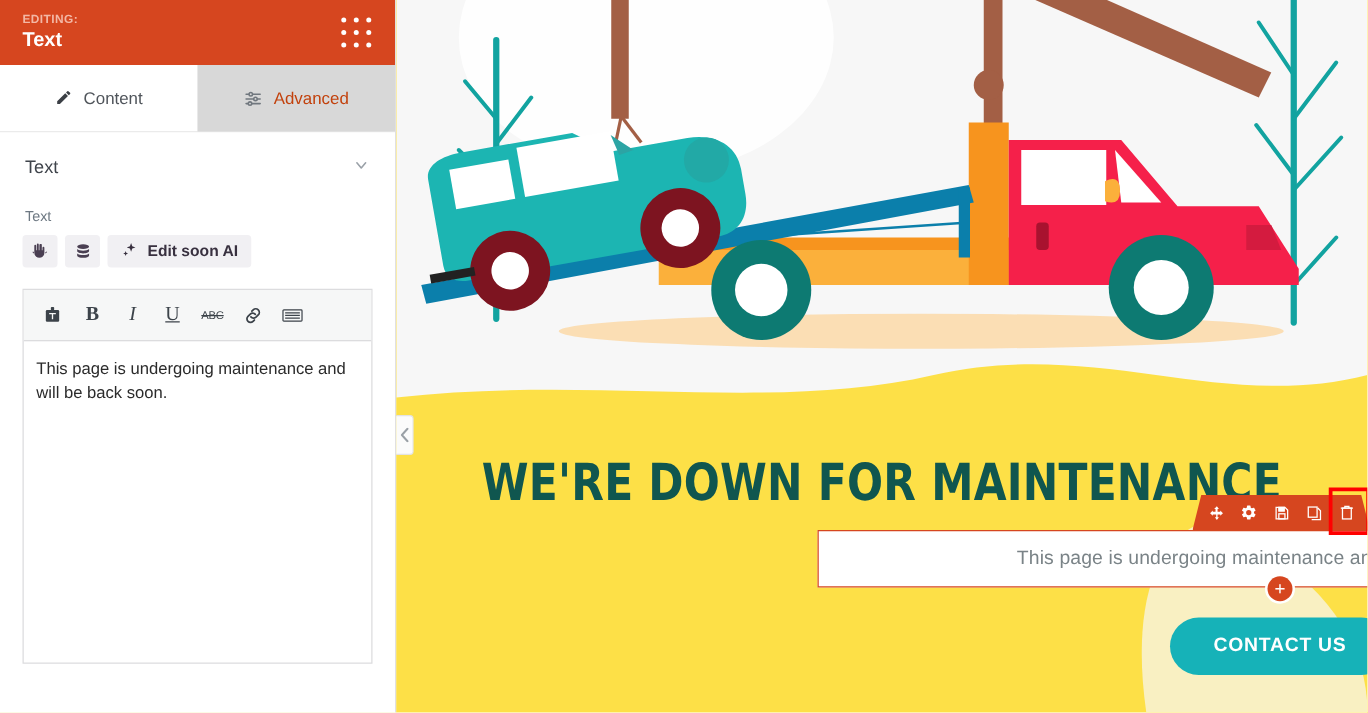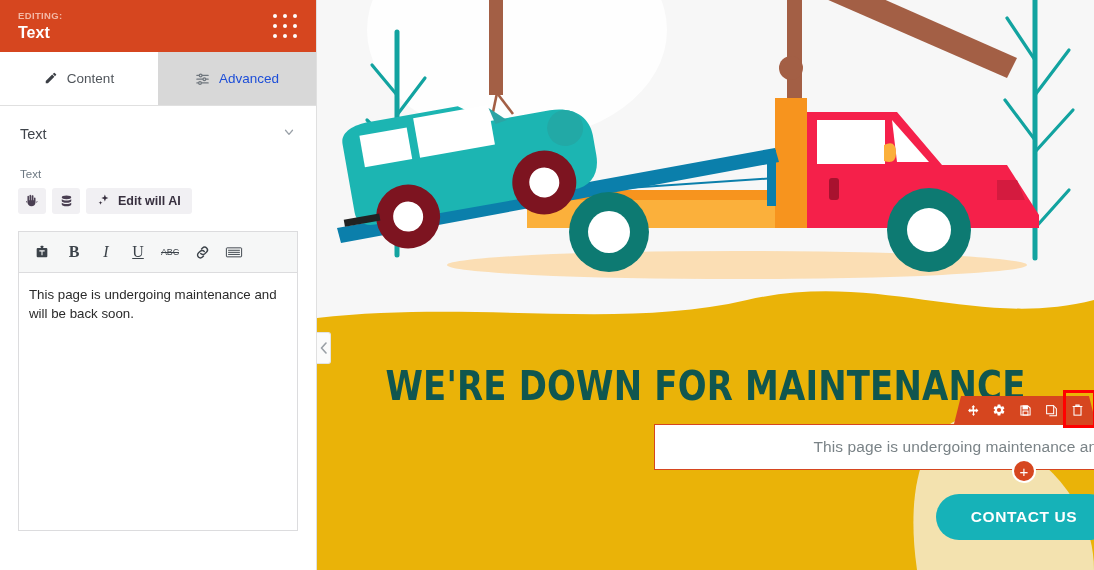--- a/index.html
+++ b/index.html
@@ -71,21 +71,21 @@
     display: flex;
     align-items: center;
     justify-content: center;
     gap: 9px;
     font-size: 13.5px;
     color: #6d7882;
     cursor: pointer;
     border-bottom: 1px solid transparent;
   }
   .tab.active { background: #ffffff; color: #50555b; }
-  .tab.inactive { background: #d8d8d8; color: #1d4ed8; }
+  .tab.inactive { background: #d8d8d8; color: #c2410c; }
   .tab svg { display: block; }
 
   
   #section-text {
     height: 56px;
     display: flex;
     align-items: center;
     justify-content: space-between;
     padding: 0 20px;
     background: #ffffff;
@@ -175,21 +175,21 @@
     font-size: 11px;
     cursor: pointer;
     z-index: 40;
   }
 
   
   #canvas {
     position: relative;
     flex: 1 1 auto;
     height: 570px;
-    background: #eab308;
+    background: #fde047;
     overflow: hidden;
   }
   #hero { position: absolute; inset: 0 0 auto 0; height: 300px; width: 100%; }
   #blob-bg { position: absolute; inset: 0; width: 100%; height: 570px; }
 
   #page-heading {
     position: absolute;
     left: 0; right: 0;
     top: 362px;
     text-align: center;
@@ -352,21 +352,21 @@
               <path d="M4.4 14v2.6c0 1.66 3.4 3 7.6 3s7.6-1.34 7.6-3V14c-1.5 1.3-4.3 2-7.6 2s-6.1-.7-7.6-2z"></path>
             </svg>
           </div>
           <div class="ai-btn">
             <span>
               <svg width="14" height="14" viewBox="0 0 24 24" fill="#38303f">
                 <path d="M13.5 2.5l1.6 4.4 4.4 1.6-4.4 1.6-1.6 4.4-1.6-4.4L7.5 8.5l4.4-1.6z"></path>
                 <path d="M6 13.5l.9 2.4 2.4.9-2.4.9-.9 2.4-.9-2.4-2.4-.9 2.4-.9z"></path>
               </svg>
             </span>
-            <span>Edit will AI</span>
+            <span>Edit soon AI</span>
           </div>
         </div>
 
         <div id="editor-wrap">
           <div id="editor-toolbar">
             <div class="tb-btn">
               <svg width="16" height="16" viewBox="0 0 24 24" fill="#3c434a">
                 <rect x="4" y="6" width="16" height="14" rx="1.5"></rect>
                 <rect x="10" y="2.5" width="4" height="3.5" rx="1"></rect>
                 <path d="M8 9.5h8v1.6h-3.2V17h-1.6v-5.9H8z" fill="#f6f7f7"></path>

